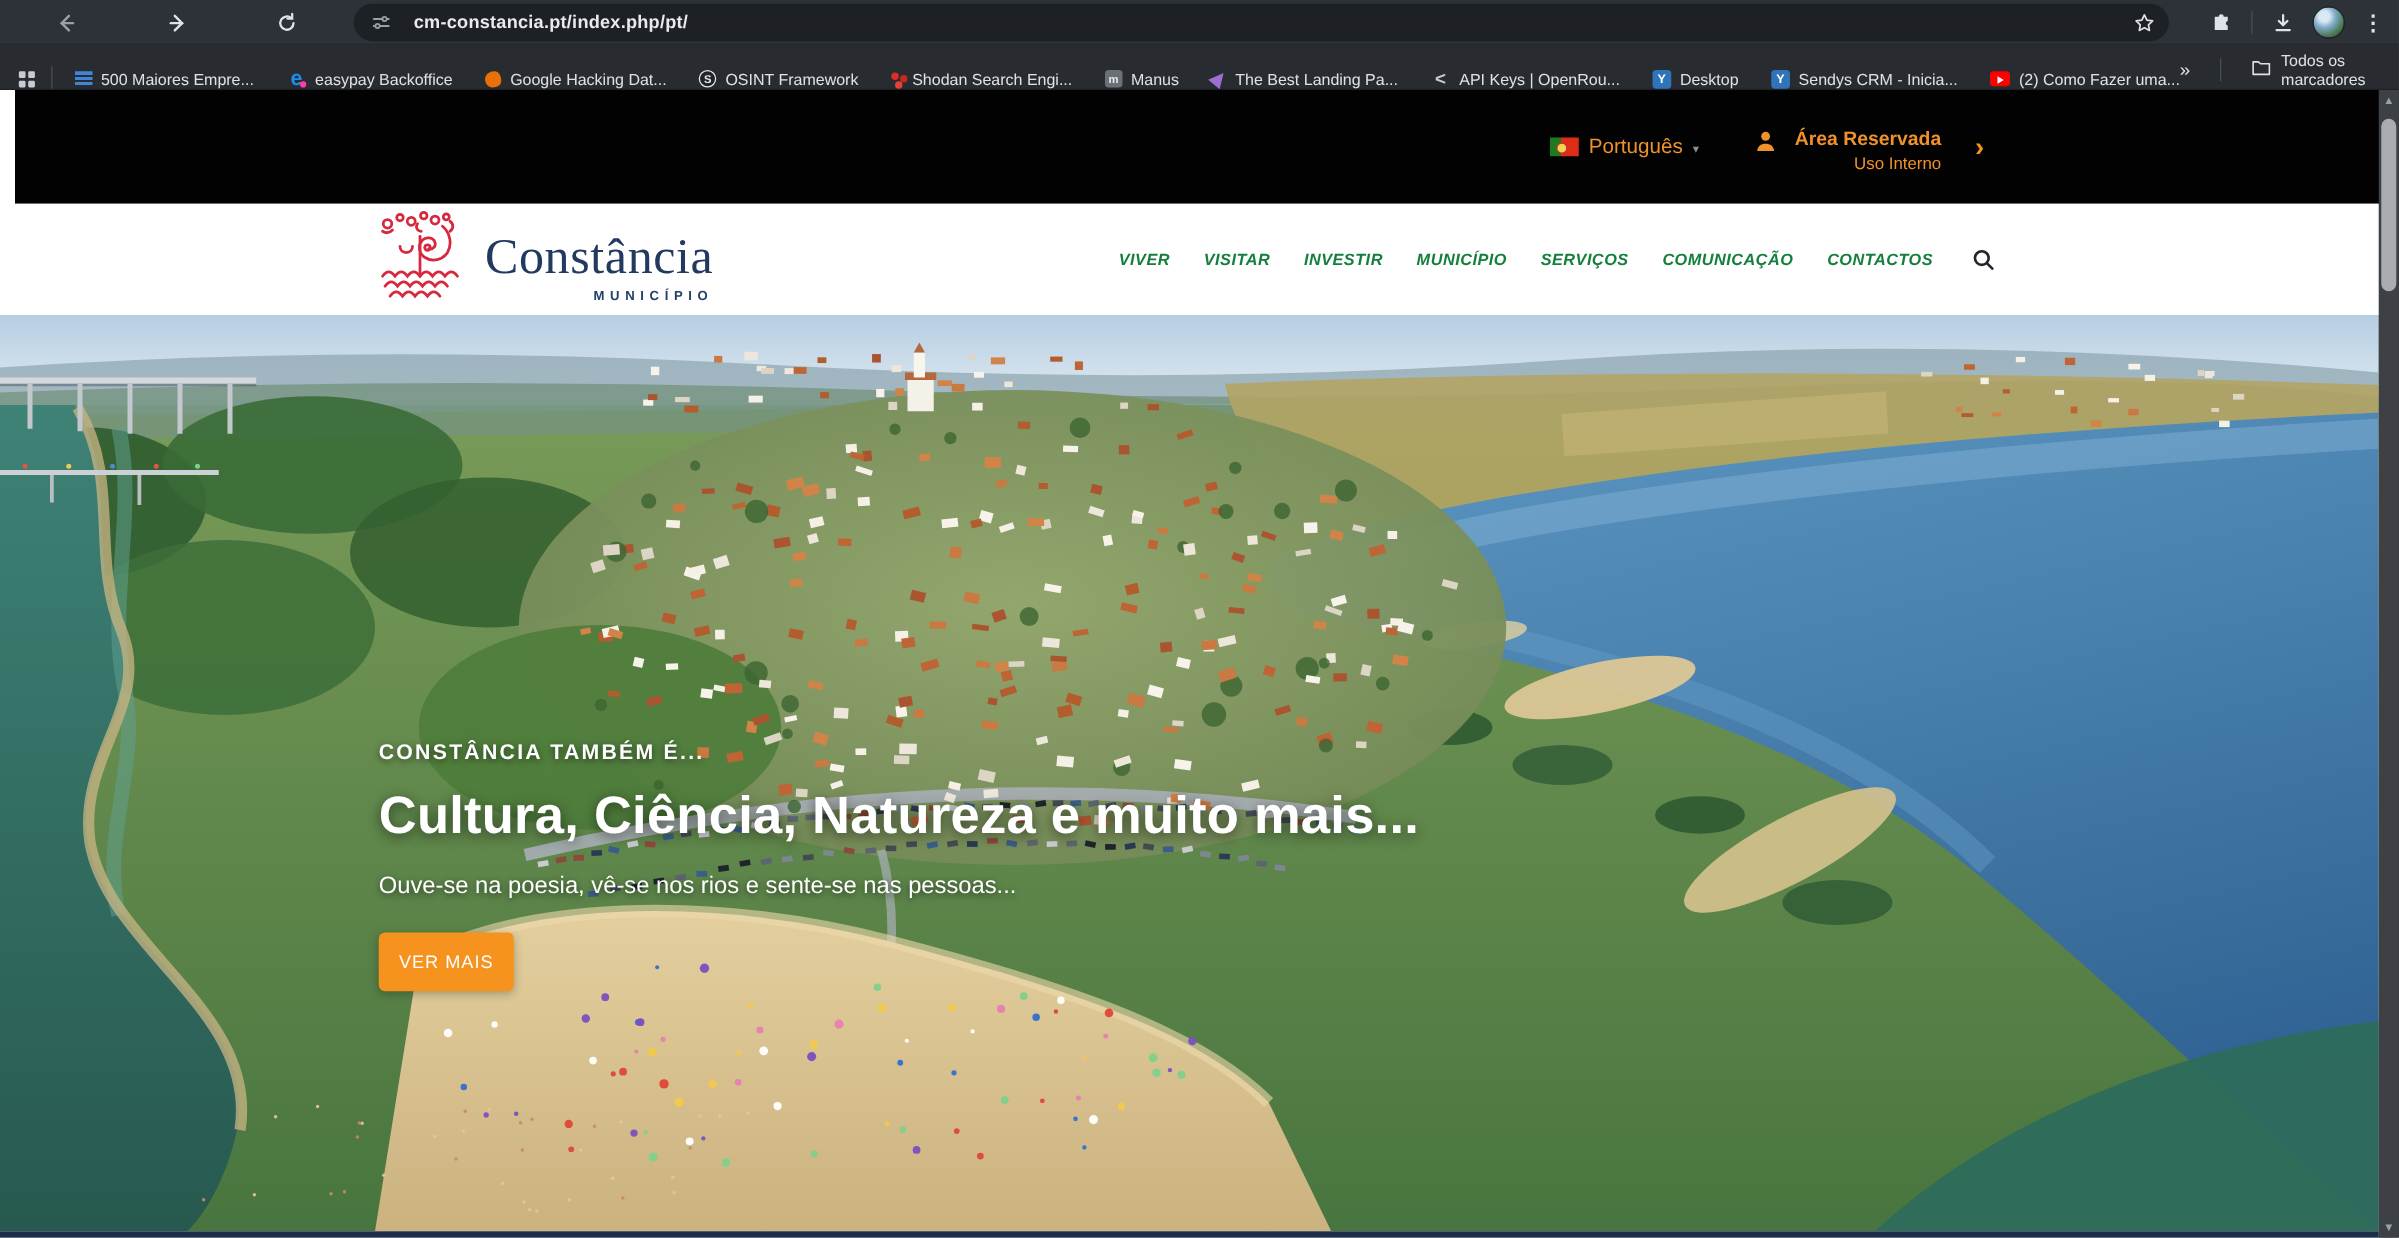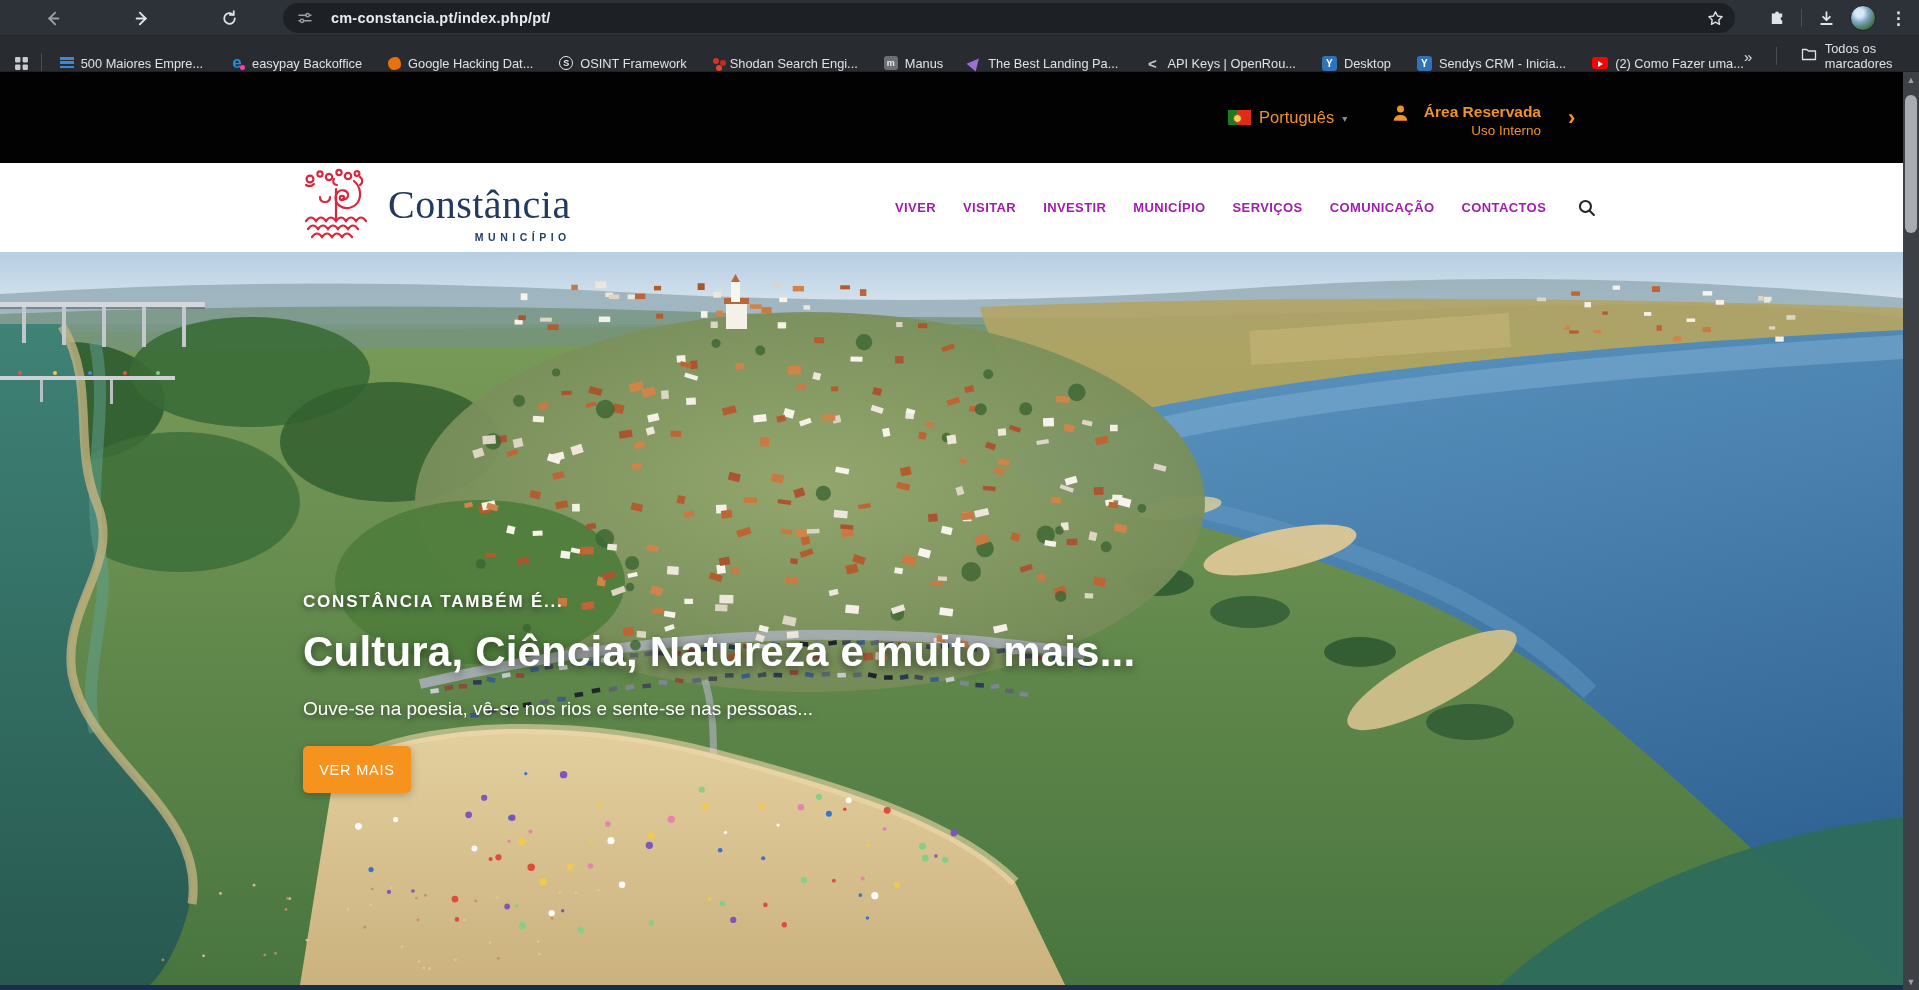--- a/index.html
+++ b/index.html
@@ -52,39 +52,39 @@
   .fav-sendys { width:15px; height:15px; border-radius:3px; background:#2f73b8; color:#fff; font-size:10px; display:flex; align-items:center; justify-content:center; }
   .fav-yt { width:16px; height:12px; border-radius:3px; background:#f00; }
   .fav-yt::after { content:""; position:absolute; left:6px; top:4px; width:0; height:0;
                    border-left:5px solid #fff; border-top:3.5px solid transparent; border-bottom:3.5px solid transparent; }
   .bm-right { margin-left:auto; display:flex; align-items:center; margin-right:26px; gap:12px; }
   .bm-overflow { color:#dfe1e5; font-size:15px; cursor:pointer; }
   .bm-all { display:flex; align-items:center; gap:8px; cursor:pointer; }
 
   
   .site { position:absolute; left:0; top:72px; width:1903px; height:918px; background:#fff; }
-  .site-topbar { position:absolute; left:0; top:0; width:100%; height:91px; background:#020202; }
+  .site-topbar { position:absolute; left:12px; top:0; width:100%; height:91px; background:#020202; }
   .lang { position:absolute; left:1228px; top:36px; display:flex; align-items:center; gap:8px; cursor:pointer; }
   .flag { width:23px; height:15px; background:linear-gradient(to right,#1e7a1e 0 38%,#df2c17 38% 100%); position:relative; }
   .flag::after { content:""; position:absolute; left:5px; top:4px; width:7px; height:7px; border-radius:50%; background:#f7d154; border:1px solid #b33; }
   .lang-label { color:#f0922b; font-size:16.5px; }
   .lang-caret { color:#8a8f96; font-size:10px; margin-top:2px; }
   .reserved { position:absolute; left:1390px; top:31px; display:flex; align-items:flex-start; gap:12px; cursor:pointer; }
   .reserved-texts { width:118px; text-align:right; }
   .reserved-main { color:#f0922b; font-size:15.5px; font-weight:600; }
   .reserved-sub { color:#f0922b; font-size:13.5px; margin-top:2px; }
   .reserved-chevron { position:absolute; left:1568px; top:33px; color:#f59322; font-size:22px; font-weight:bold; cursor:pointer; }
 
   .site-header { position:absolute; left:0; top:91px; width:100%; height:89px; background:#fff; }
   .logo { position:absolute; left:298px; top:4px; display:flex; cursor:pointer; }
   .logo-texts { margin-left:14px; margin-top:14px;text-align:right; }
   .logo-title { font-family:"Liberation Serif", serif; font-size:40px; color:#233a60; letter-spacing:.5px; }
   .logo-sub { font-family:"Liberation Sans", sans-serif; font-size:10.5px; letter-spacing:4.5px; color:#24406b; margin-top:3px; margin-left:3px; font-weight:600; }
   .main-nav { position:absolute; left:895px; top:0; height:89px; display:flex; align-items:center; gap:27px; }
-  .nav-item { font-size:13px; font-weight:700; color:#a21caf; letter-spacing:.4px; cursor:pointer; }
+  .nav-item { font-size:13px; font-weight:700; color:#15803d; letter-spacing:.4px; cursor:pointer;font-style:italic; }
   .nav-search { cursor:pointer; display:flex; margin-left:4px; }
 
   
   .hero { position:absolute; left:0; top:180px; width:1903px; height:933px; overflow:hidden; }
   .hero svg.art { position:absolute; left:0; top:0; }
   .hero-content { position:absolute; left:303px; top:340px; }
   .hero-kicker { color:#fff; font-size:17px; font-weight:600; letter-spacing:1.8px;
                  text-shadow:0 2px 6px rgba(0,0,0,.55); }
   .hero-title { color:#fff; font-size:42px; font-weight:800; margin-top:16px; letter-spacing:.2px;
                 text-shadow:0 3px 10px rgba(0,0,0,.55); }

